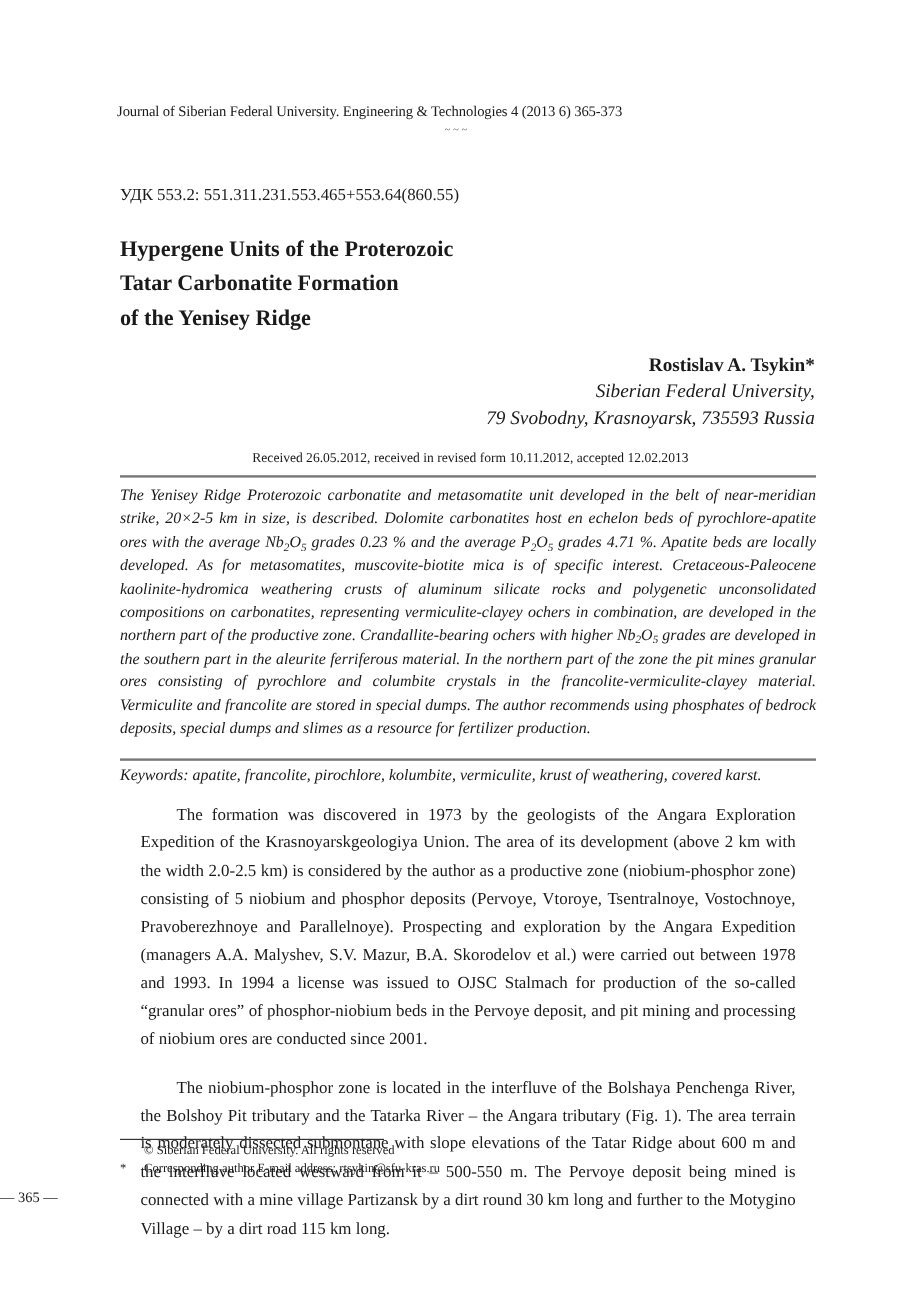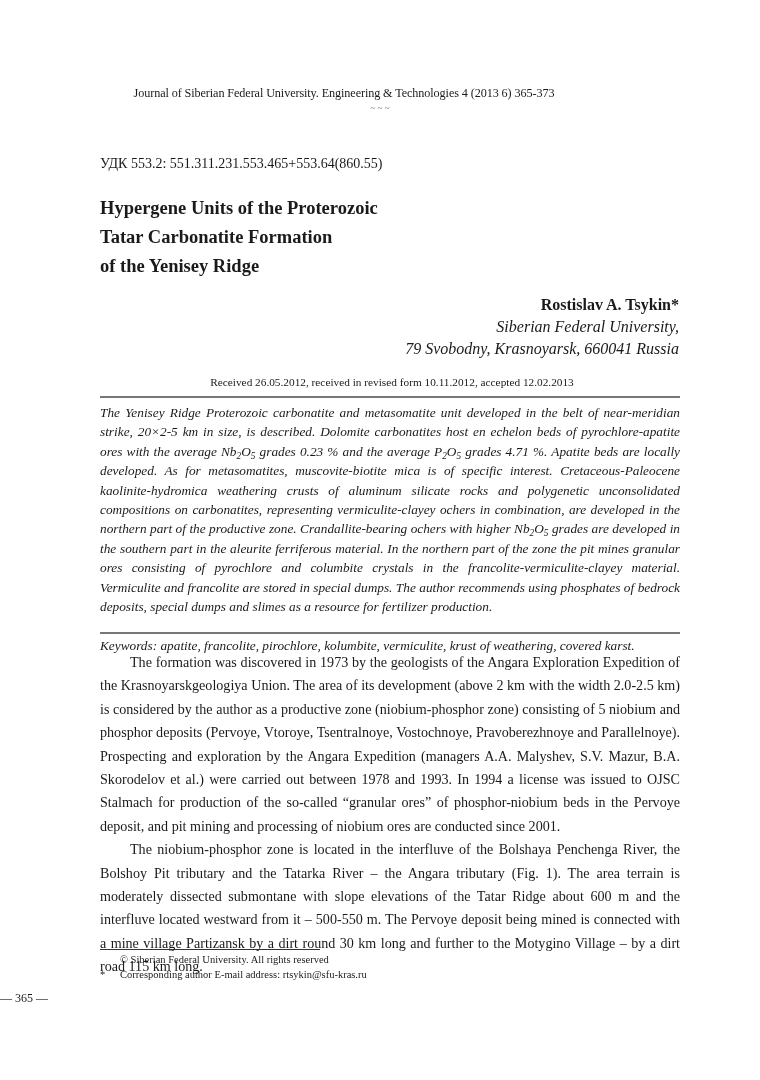--- a/index.html
+++ b/index.html
@@ -2,21 +2,21 @@
 <html><head>
   <meta charset="utf-8">
   <style>
     html, body { margin: 0; padding: 0; background: #ffffff; }
     body {
       width: 760px; height: 1080px; position: relative; overflow: hidden;
       font-family: "Liberation Serif", serif; color: #1a1a1a;
     }
     .journal-header {
       position: absolute; top: 86px; left: 0; width: 616px; text-align: center;
-      font-size: 12.2px; letter-spacing: -0.1px; padding-left: 36px;
+      font-size: 12.2px; letter-spacing: -0.1px;
     }
     .tilde {
       position: absolute; top: 103px; left: 0; width: 760px; text-align: center;
       font-size: 9px; color: #666;
     }
     .udk {
       position: absolute; top: 156px; left: 100px; font-size: 14px;
     }
     .title {
       position: absolute; top: 194px; left: 100px; font-weight: bold; font-size: 18.5px;
@@ -40,21 +40,21 @@
       font-size: 13.3px; line-height: 19.4px; text-align: justify;
     }
     .keywords {
       position: absolute; top: 638px; left: 100px; width: 580px; font-style: italic;
       font-size: 13.3px; white-space: nowrap;
     }
     .body-text {
       position: absolute; top: 651px; left: 100px; width: 580px; font-size: 14.1px;
       line-height: 23.4px; text-align: justify;
     }
-    .body-text p { margin: 0; text-indent: 30px; }
+    .body-text p { margin: 17px; text-indent: 30px; }
     .footnote-rule {
       position: absolute; top: 949px; left: 100px; width: 220px; height: 1px; background: #333;
     }
     .footnotes {
       position: absolute; top: 952px; left: 100px; font-size: 10.5px; line-height: 15px;
     }
     .fn-line { position: relative; padding-left: 20px; white-space: nowrap; }
     .fn-mark { position: absolute; left: 0; }
     .page-number {
       position: absolute; top: 991px; left: 0; width: 760px; text-align: left; font-size: 12px;
@@ -71,21 +71,21 @@
 
 <div class="title">
   <div>Hypergene Units of the Proterozoic</div>
   <div>Tatar Carbonatite Formation</div>
   <div>of the Yenisey Ridge</div>
 </div>
 
 <div class="author-block">
   <div class="author-name">Rostislav A. Tsykin*</div>
   <div class="affil">Siberian Federal University,</div>
-  <div class="affil">79 Svobodny, Krasnoyarsk, 660041 Russia</div>
+  <div class="affil">79 Svobodny, Krasnoyarsk, 735593 Russia</div>
 </div>
 
 <div class="received">Received 26.05.2012, received in revised form 10.11.2012, accepted 12.02.2013</div>
 <div class="rule" style="top:396px;"></div>
 
 <div class="abstract"><span>The Yenisey Ridge Proterozoic carbonatite and metasomatite unit developed in the belt of near-meridian strike, 20×2-5 km in size, is described. Dolomite carbonatites host en echelon beds of pyrochlore-apatite ores with the average Nb</span><sub>2</sub><span>O</span><sub>5</sub><span> grades 0.23 % and the average P</span><sub>2</sub><span>O</span><sub>5</sub><span> grades 4.71 %. Apatite beds are locally developed. As for metasomatites, muscovite-biotite mica is of specific interest. Cretaceous-Paleocene kaolinite-hydromica weathering crusts of aluminum silicate rocks and polygenetic unconsolidated compositions on carbonatites, representing vermiculite-clayey ochers in combination, are developed in the northern part of the productive zone. Crandallite-bearing ochers with higher Nb</span><sub>2</sub><span>O</span><sub>5</sub><span> grades are developed in the southern part in the aleurite ferriferous material. In the northern part of the zone the pit mines granular ores consisting of pyrochlore and columbite crystals in the francolite-vermiculite-clayey material. Vermiculite and francolite are stored in special dumps. The author recommends using phosphates of bedrock deposits, special dumps and slimes as a resource for fertilizer production.</span></div>
 
 <div class="keywords">Keywords: apatite, francolite, pirochlore, kolumbite, vermiculite, krust of weathering, covered karst.</div>
 <div class="rule" style="top:632px;"></div>
 

